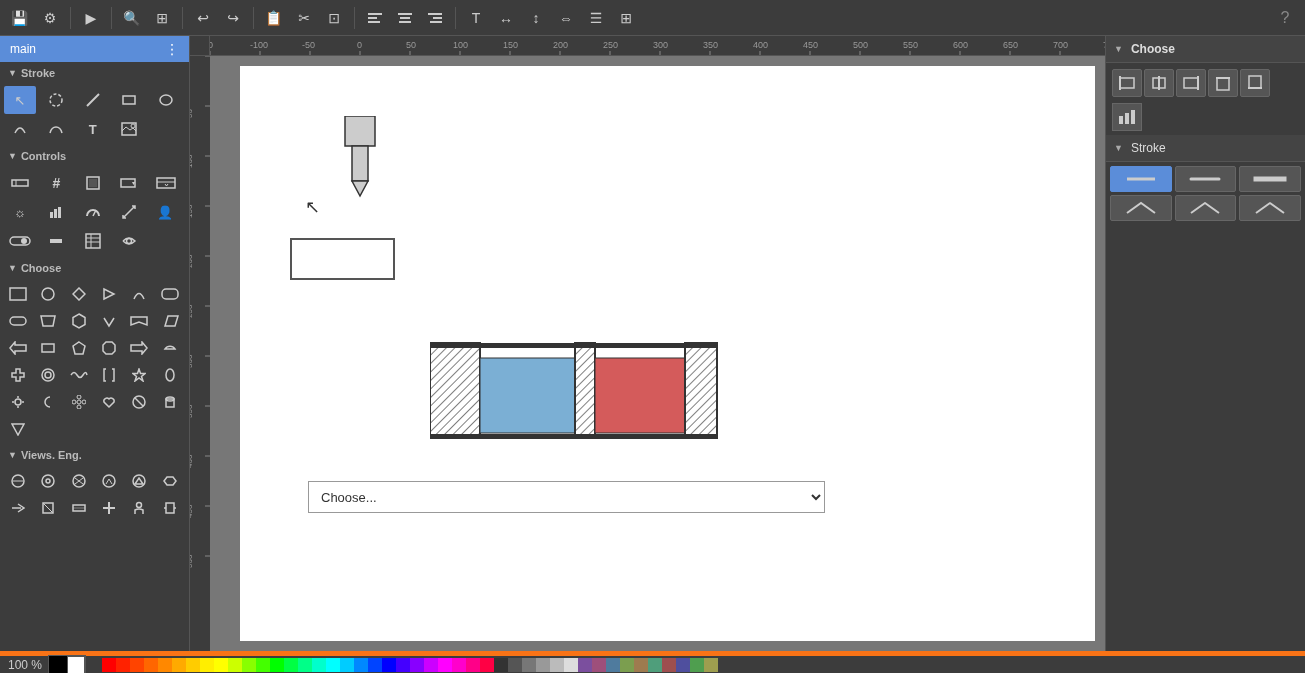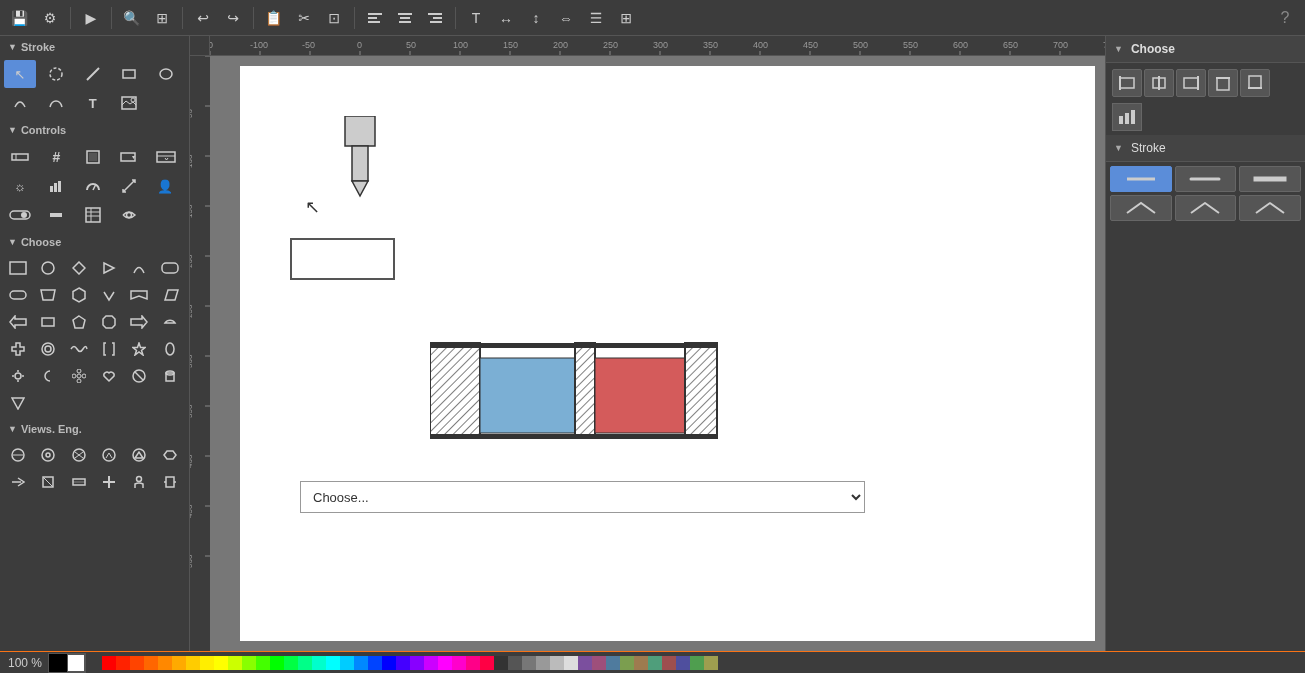--- a/index.html
+++ b/index.html
@@ -232,21 +232,21 @@
       cursor: pointer;
       display: flex; align-items: center; justify-content: center;
       border-radius: 2px;
     }
     .stroke-style-btn.active { background: #5b8dd9; border-color: #5b8dd9; }
 
     
     #status-bar {
       height: 22px;
       background: #3c3c3c;
-      border-top: 1px solid #f97316;
+      border-top: 5px solid #f97316;
       display: flex;
       align-items: center;
       padding: 0 8px;
       gap: 6px;
       flex-shrink: 0;
     }
     .zoom-display {
       color: #ccc;
       font-size: 12px;
     }
@@ -330,20 +330,24 @@
   <button class="tb-btn">⊞</button>
   <div style="flex:1"></div>
   <button class="tb-btn" style="color:#888;font-size:16px;">?</button>
 </div>
 
 <div id="main-area">
 
   <div id="left-sidebar">
 
 
+    <div class="view-item">
+      <span>main</span>
+      <button style="background:transparent;border:none;color:#fff;cursor:pointer;font-size:14px;">⋮</button>
+    </div>
 
     <div class="section-header">
       <span style="font-size:9px;">▼</span>
       <span>Stroke</span>
     </div>
     <div class="tool-grid">
       <button class="tool-btn active" title="Select">↖</button>
       <button class="tool-btn" title="Lasso">
         <svg width="16" height="16" viewBox="0 0 16 16">
             <ellipse cx="8" cy="8" rx="6" ry="6" fill="none" stroke="#ccc" stroke-width="1.5" stroke-dasharray="3,2"></ellipse>
@@ -835,21 +839,21 @@
               <rect x="165" y="20" width="90" height="75" fill="#d45b5b" stroke="#333" stroke-width="1"></rect>
 
               <rect x="255" y="5" width="32" height="95" fill="url(#hatch1)" stroke="#333" stroke-width="2"></rect>
 
               <rect x="0" y="5" width="287" height="5" fill="#333"></rect>
 
               <rect x="0" y="96" width="287" height="5" fill="#333"></rect>
             </svg>
           </div>
 
-          <div style="position:absolute;left:60px;top:415px;width:565px;">
+          <div style="position:absolute;left:68px;top:415px;width:517px;">
             <select style="width:100%;height:32px;background:white;border:1px solid #999;color:#333;font-size:13px;padding:4px 8px;cursor:pointer;appearance:auto;">
               <option value="">Choose...</option>
             </select>
           </div>
 
         </div>
       </div>
     </div>
   </div>
 

